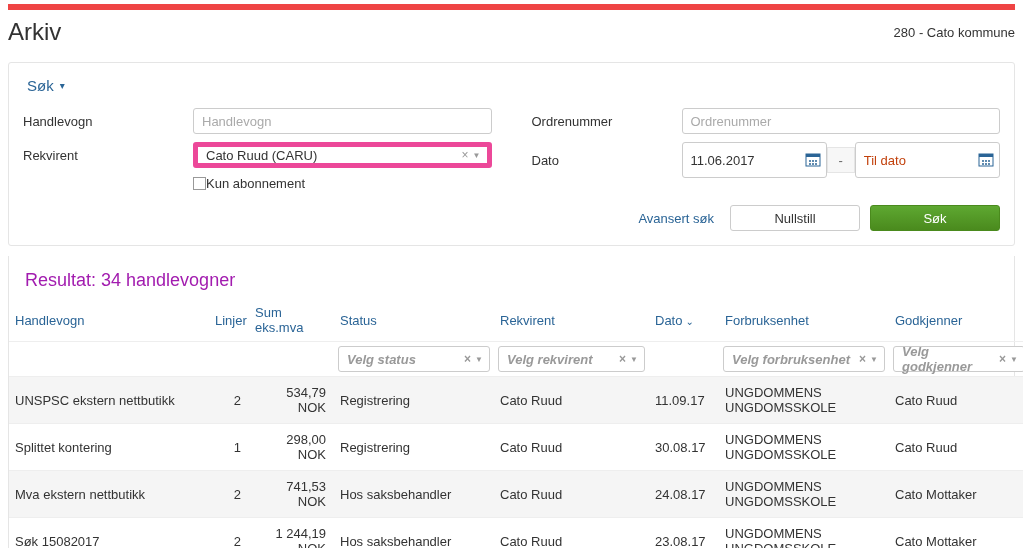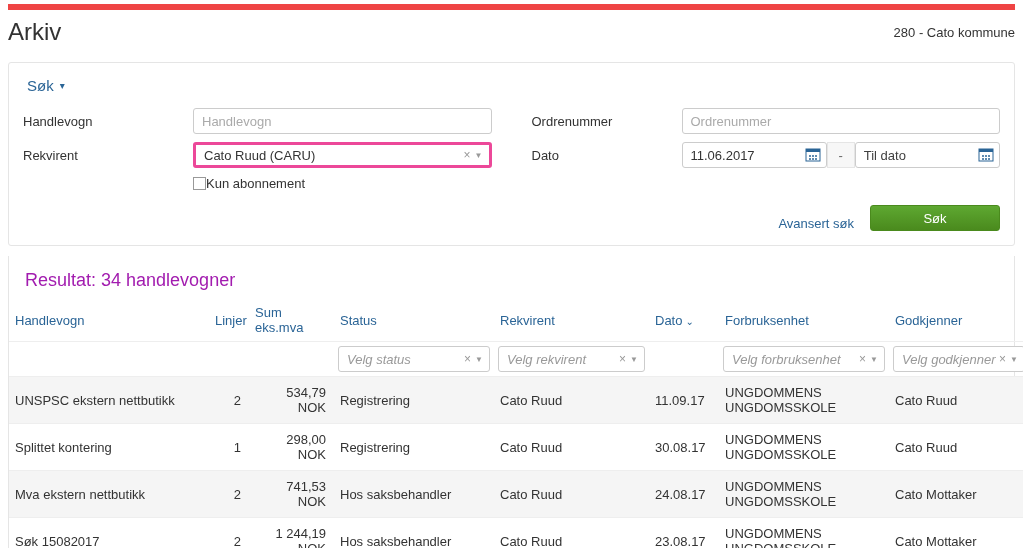--- a/index.html
+++ b/index.html
@@ -10,44 +10,44 @@
   .context { font-size: 13px; color: #333; }
   .panel { border: 1px solid #e5e5e5; border-radius: 3px; margin-top: 16px; padding: 14px 14px 14px 14px; background: #fff; }
   .section-title { color: #2a6496; font-size: 15px; display: inline-flex; align-items: center; gap: 6px; cursor: pointer; margin-bottom: 14px; margin-left: 4px;}
   .chevron { font-size: 10px; color: #2a6496; }
   .form-row { display: flex; align-items: center; margin-bottom: 8px; }
   .grid2 { display: flex; gap: 40px; }
   .col { flex: 1; }
   .label { width: 170px; font-size: 13px; color: #333; }
   .input { flex: 1; height: 26px; border: 1px solid #ccc; border-radius: 3px; padding: 0 8px; font-size: 13px; background: #fff; }
   .input::placeholder { color: #aaa; }
-  .select-wrap { flex: 1; display: flex; align-items: center; border: 3px solid #ec4899; border-radius: 3px; height: 26px; padding: 0 6px 0 8px; background: #fff; }
+  .select-wrap { flex: 1; display: flex; align-items: center; border: 5px solid #ec4899; border-radius: 3px; height: 26px; padding: 0 6px 0 8px; background: #fff; }
   .select-wrap .val { flex: 1; font-size: 13px; }
   .select-wrap .clear { color: #999; font-size: 12px; margin-right: 4px; }
   .select-wrap .caret { color: #999; font-size: 8px; }
   .date-group { display: flex; align-items: center; gap: 0; }
-  .date-input { display: flex; align-items: center; border: 1px solid #ccc; border-radius: 3px; height: 26px; padding: 0 4px 0 8px; background: #fff; }
+  .date-input { display: flex; align-items: center; border: 1px solid #ccc; border-radius: 3px; height: 36px; padding: 0 4px 0 8px; background: #fff; }
   .date-input span.v { flex: 1; font-size: 13px; min-width: 90px;}
-  .date-input .ph { color:#404040; min-width:90px;}
+  .date-input .ph { color:#c2410c; min-width:90px;}
   .cal-icon { width: 18px; height: 18px; display: inline-flex; align-items: center; justify-content: center; color: #2a6496; font-size: 14px; }
   .sep { width: 28px; height: 26px; display: inline-flex; align-items: center; justify-content: center; border: 1px solid #e5e5e5; background: #f7f7f7; color: #666; }
   .chk-row { display: flex; align-items: center; gap: 0; margin-left: 170px; }
   .chk { width: 13px; height: 13px; border: 1px solid #999; display:inline-block; }
-  .actions { display: flex; justify-content: flex-end; align-items: flex-end; gap: 10px; margin-top: 14px; }
+  .actions { display: flex; justify-content: flex-end; align-items: center; gap: 10px; margin-top: 14px; }
   .link { color: #2a6496; font-size: 13px; cursor: pointer; margin-right: 6px;}
   .btn { height: 26px; padding: 0 20px; border-radius: 3px; border: 1px solid #ccc; font-size: 13px; cursor: pointer; min-width: 130px;}
   .btn-default { background: #fff; color: #333; }
   .btn-primary { background: #5a9a2d; color: #fff; border: 1px solid #4a8a1d; background: linear-gradient(#5ea831,#4a8a1d); }
   .results { margin-top: 10px; border: 1px solid #e5e5e5; border-top: none; }
   .results-title { color: #a21caf; font-size: 18px; padding: 14px 16px 8px 16px; }
   table.grid { width: 100%; border-collapse: collapse; table-layout: fixed; }
   table.grid th { text-align: left; font-weight: normal; font-size: 13px; color: #2a6496; padding: 6px 6px; border-bottom: 1px solid #eee; cursor: pointer; }
   table.grid th .sort { font-size: 10px; margin-left:3px;}
   table.grid td { font-size: 13px; padding: 8px 6px; vertical-align: middle; }
-  table.grid tr.filter td { padding: 4px 4px; }
+  table.grid tr.filter td { padding: 4px 4px; font-weight: bold; }
   table.grid tbody tr.data { border-top: 1px solid #eee; }
   table.grid tbody tr.data:nth-child(odd) { background: #f5f5f5; }
   table.grid tbody tr.data:nth-child(even) { background: #fff; }
   .num { text-align: right; padding-right: 8px !important; }
   .filter-sel { display:flex; align-items:center; border:1px solid #ccc; border-radius:3px; height:26px; padding:0 6px 0 8px; background:#fff; font-style:italic; color:#999;}
   .filter-sel .fval { flex:1; }
   .filter-sel .clear { font-style:normal; color:#999; font-size:12px; margin-right:4px;}
   .filter-sel .caret { font-style:normal; color:#999; font-size:8px;}
   .cal-svg { width:16px; height:16px; }
 </style>
@@ -125,20 +125,21 @@
                   </svg>
               </span>
             </div>
           </div>
         </div>
       </div>
     </div>
 
     <div class="actions">
       <span class="link">Avansert søk</span>
+      <button class="btn btn-default">Nullstill</button>
       <button class="btn btn-primary">Søk</button>
     </div>
   </div>
 
   <div class="results">
     <div class="results-title">Resultat: 34 handlevogner</div>
     <table class="grid">
       <colgroup>
         <col style="width:200px">
           <col style="width:40px">

